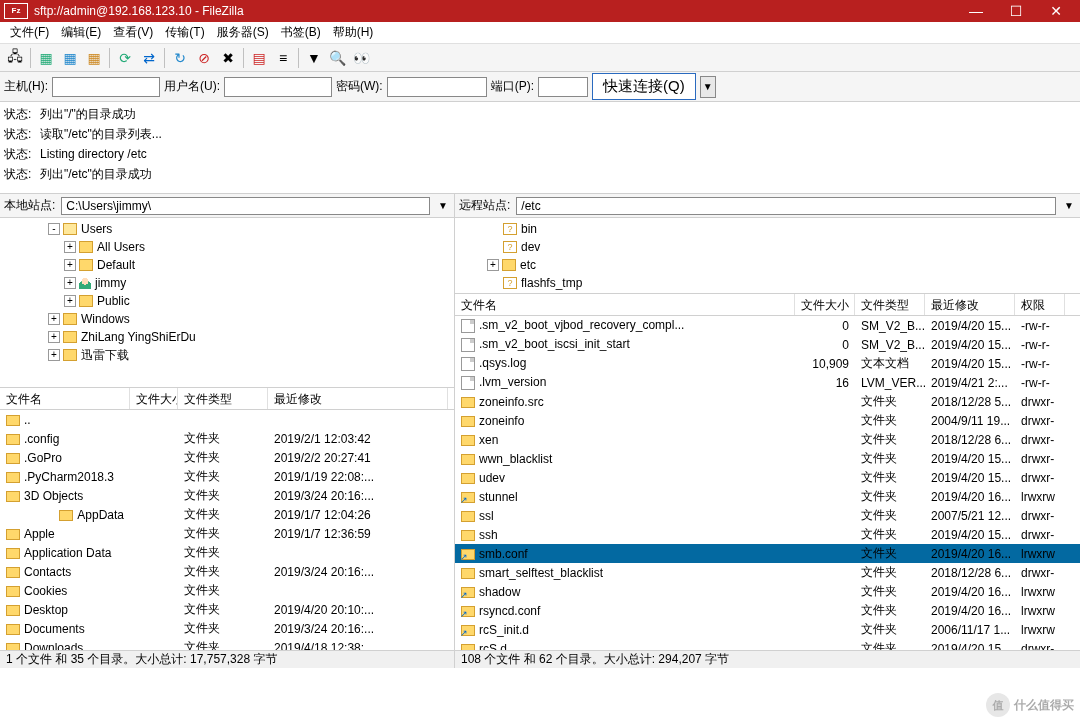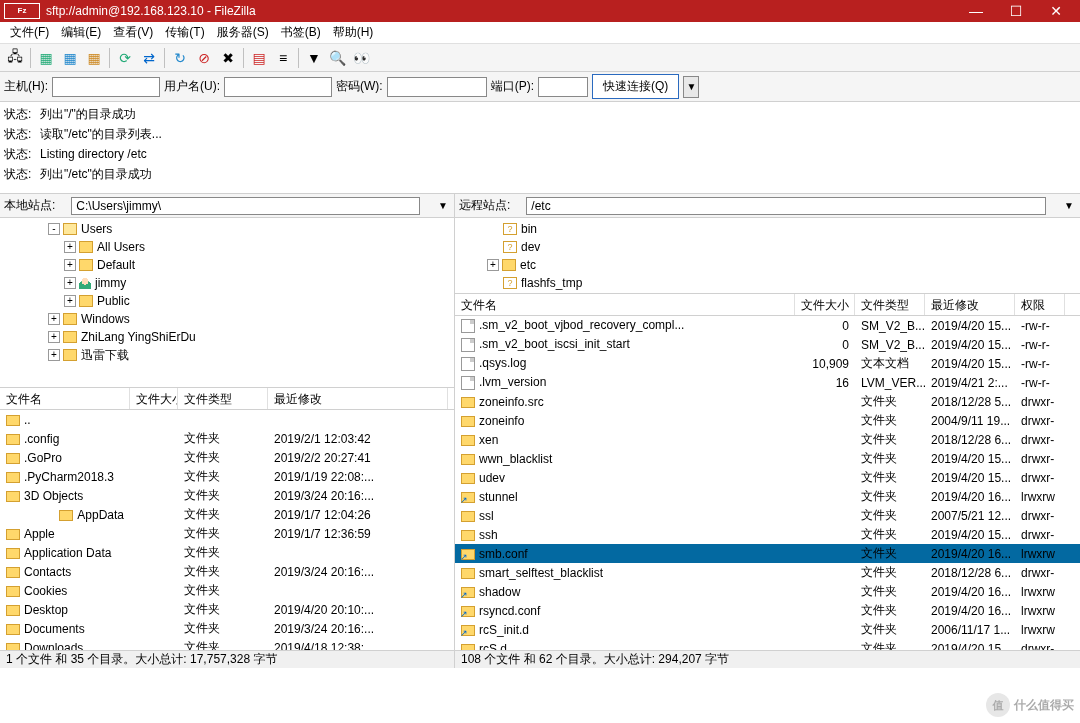--- a/index.html
+++ b/index.html
@@ -1,45 +1,45 @@
 <!DOCTYPE html>
 <html><head>
 <meta charset="utf-8">
 <style>
 * { margin: 0; padding: 0; box-sizing: border-box; font-family: "Microsoft YaHei", "Segoe UI", sans-serif; }
 body { width: 1080px; height: 723px; background: #fff; font-size: 12px; overflow: hidden; position: relative; }
 
 .titlebar { height: 22px; background: #b8201f; color: #fff; display: flex; align-items: center; padding: 0 4px; }
-.titlebar .app-icon { width: 36px; height: 16px; background: #b8201f; border: 1px solid #fff; color: #fff; font-size: 8px; text-align: center; line-height: 14px; font-weight: bold; margin-right: 6px; }
+.titlebar .app-icon { width: 24px; height: 16px; background: #b8201f; border: 1px solid #fff; color: #fff; font-size: 8px; text-align: center; line-height: 14px; font-weight: bold; margin-right: 6px; }
 .titlebar .title-text { flex: 1; font-size: 12px; }
 .titlebar .win-controls { display: flex; }
 .titlebar .win-btn { width: 40px; text-align: center; font-size: 14px; line-height: 22px; cursor: pointer; }
 
 .menubar { height: 22px; background: #fff; border-bottom: 1px solid #e0e0e0; display: flex; align-items: center; padding: 0 4px; }
 .menubar .menu-item { padding: 2px 6px; cursor: pointer; }
 
 .toolbar { height: 28px; background: #f5f5f5; border-bottom: 1px solid #d0d0d0; display: flex; align-items: center; padding: 0 4px; gap: 2px; }
 .toolbar .tb-btn { width: 22px; height: 22px; display: flex; align-items: center; justify-content: center; cursor: pointer; border: 1px solid transparent; font-size: 14px; }
 .toolbar .tb-sep { width: 1px; height: 20px; background: #c0c0c0; margin: 0 2px; }
 
 .quickconnect { height: 30px; background: #f5f5f5; border-bottom: 1px solid #d0d0d0; display: flex; align-items: center; padding: 0 4px; gap: 4px; }
 .quickconnect label { font-size: 12px; }
 .quickconnect input { border: 1px solid #888; height: 20px; padding: 0 4px; font-size: 12px; }
-.quickconnect .qc-btn { border: 1px solid #2a6abf; background: #fff; padding: 3px 10px; cursor: pointer; font-size: 12px; }
+.quickconnect .qc-btn { border: 1px solid #2a6abf; background: #fff; padding: 3px 10px; cursor: pointer; font-size: 15px; }
 .quickconnect .qc-dropdown { border: 1px solid #888; background: #e8e8e8; width: 16px; height: 22px; text-align: center; cursor: pointer; font-size: 10px; line-height: 20px; }
 
 .logpanel { height: 92px; background: #fff; border-bottom: 1px solid #d0d0d0; overflow-y: auto; padding: 2px 4px; font-size: 12px; line-height: 20px; }
 .logpanel .log-line { display: flex; gap: 8px; }
 .logpanel .log-prefix { color: #000; min-width: 28px; }
 
 .panes { display: flex; height: 474px; }
 .pane { flex: 1; display: flex; flex-direction: column; border-right: 1px solid #d0d0d0; }
 .pane:last-child { border-right: none; }
 
-.sitebar { height: 24px; display: flex; align-items: center; border-bottom: 1px solid #d0d0d0; background: #f5f5f5; padding: 0 4px; gap: 16px; }
+.sitebar { height: 24px; display: flex; align-items: center; border-bottom: 1px solid #d0d0d0; background: #f5f5f5; padding: 0 4px; gap: 6px; }
 .sitebar label { font-size: 12px; white-space: nowrap; }
 .sitebar .path-input { flex: 1; border: 1px solid #888; height: 18px; padding: 0 4px; font-size: 12px; }
 .sitebar .dd { width: 14px; text-align: center; cursor: pointer; font-size: 10px; }
 
 .treepanel { height: 170px; overflow: auto; border-bottom: 1px solid #d0d0d0; background: #fff; padding: 2px 0; }
 .tree-node { display: flex; align-items: center; height: 18px; font-size: 12px; cursor: pointer; white-space: nowrap; }
 .tree-expander { width: 12px; height: 12px; border: 1px solid #999; text-align: center; line-height: 10px; font-size: 10px; margin-right: 3px; cursor: pointer; background: #fff; }
 .tree-spacer { width: 16px; display: inline-block; }
 .folder-icon { width: 14px; height: 12px; display: inline-block; background: #ffd86b; border: 1px solid #d4a030; margin-right: 4px; }
 .folder-icon.open { background: #ffe89b; }

